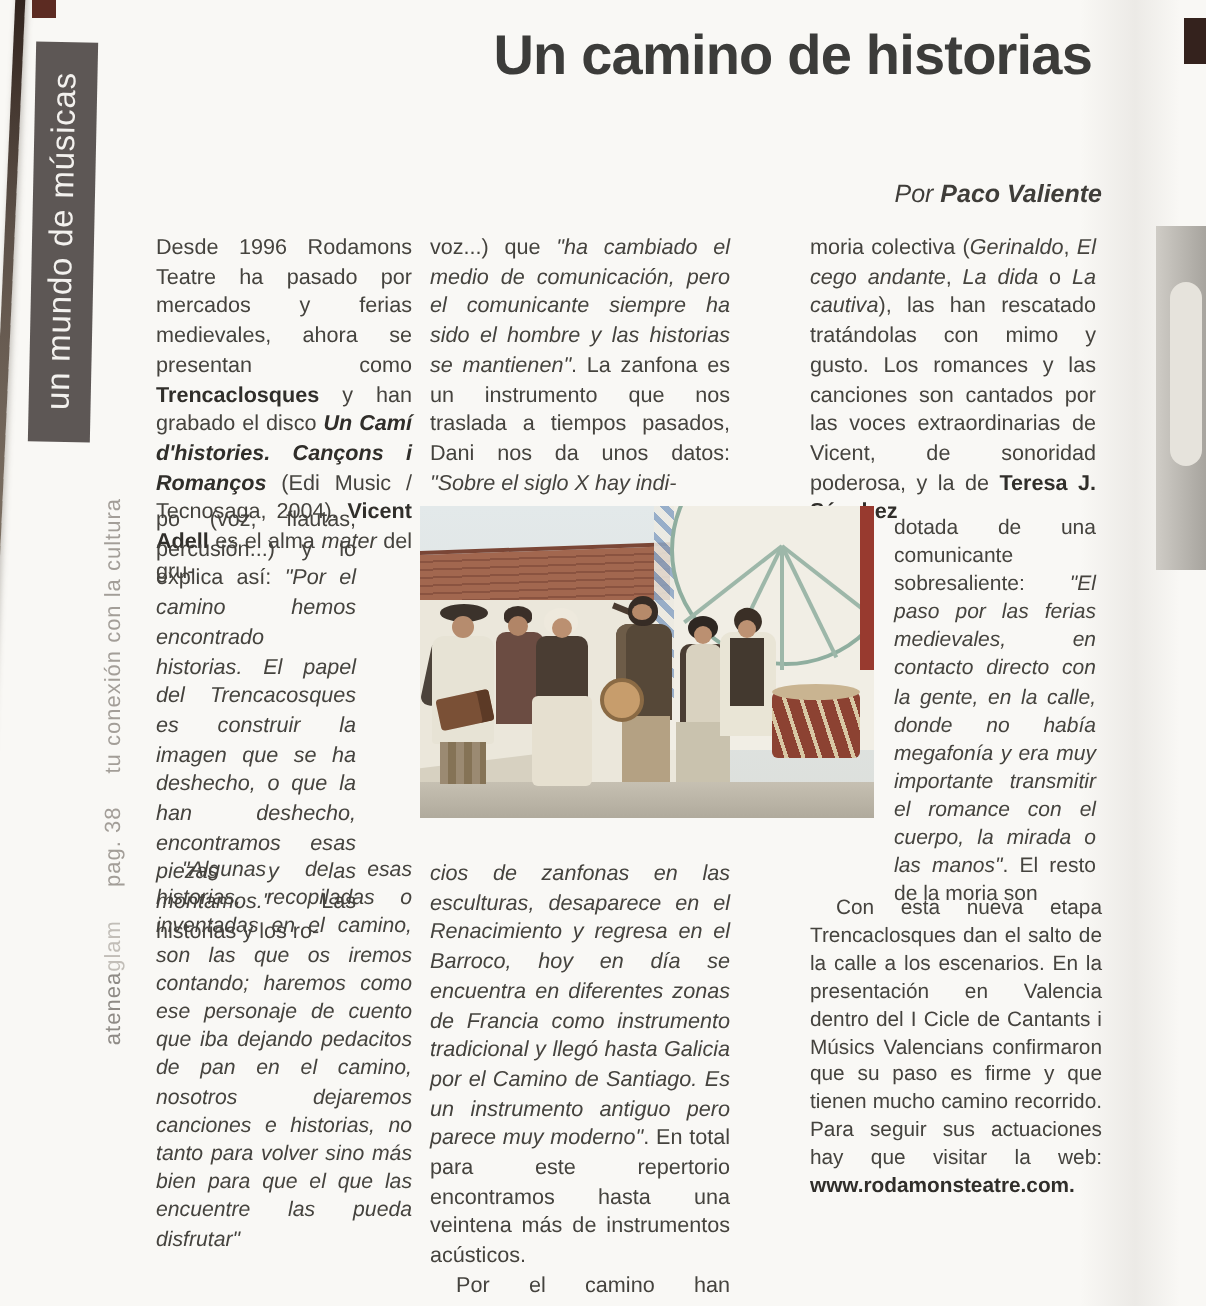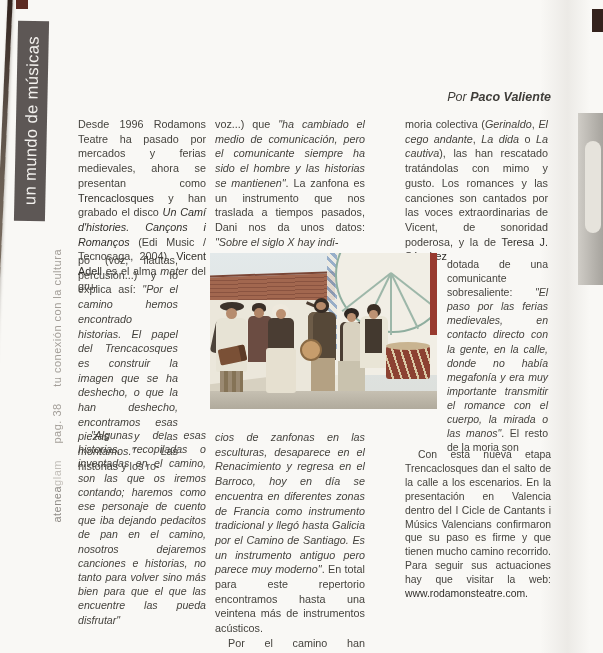--- a/index.html
+++ b/index.html
@@ -35,21 +35,21 @@
   
   .title{position:absolute;right:57px;top:10px;text-align:right;font-weight:bold;color:#3c3c3a;
         font-size:28px;line-height:36px;letter-spacing:-.4px;}
   .byline{position:absolute;right:52px;top:90px;font-size:12.5px;font-style:italic;color:#3f3d39;}
   .byline .author{font-weight:bold;text-align:right;}
 
   
   .body-text{position:absolute;font-size:10.8px;line-height:14.7px;color:#45433e;text-align:justify;}
   .body-text p{margin:0;}
   .body-text .indent{text-indent:13px;}
-  .b{font-weight:normal;color:#302e2a;margin-top:15px;}
+  .b{font-weight:bold;color:#302e2a;margin-top:15px;}
   .i{font-style:italic;}
   #c1a{left:78px;top:117px;width:128px;}
   #c1b{left:78px;top:253px;width:100px;}
   #c1c{left:78px;top:428px;width:128px;font-size:10.6px;line-height:14.2px;}
   #c2a{left:215px;top:117px;width:150px;}
   #c2b{left:215px;top:430px;width:150px;}
   #c3a{left:405px;top:117px;width:143px;}
   #c3b{left:447px;top:257px;width:101px;font-size:10.5px;line-height:14.1px;}
   #c3c{left:405px;top:448px;width:146px;font-size:10.4px;line-height:13.9px;}
 
@@ -122,20 +122,21 @@
   </div>
   <div class="side-caption">
     <span class="vtext">
       <span class="brand-a">atenea</span><span class="brand-b">glam</span><span class="gap"></span>
       <span class="cap">pag. 38</span><span class="gap"></span>
       <span class="cap">tu conexión con la cultura</span>
     </span>
   </div>
 
   <div class="title">
+    <div>Un camino de historias</div>
   </div>
   <div class="byline">
     <span>Por </span><span class="author">Paco Valiente</span>
   </div>
 
   <div id="c1a" class="body-text">
       <p><span class="">Desde 1996 Rodamons Teatre ha pasado por mercados y ferias medievales, ahora se presentan como </span><span class="b ">Trencaclosques</span><span class=""> y han grabado el disco </span><span class="b i">Un Camí d'histories. Cançons i Romanços</span><span class=""> (Edi Music / Tecnosaga, 2004). </span><span class="b ">Vicent Adell</span><span class=""> es el alma </span><span class="i">mater</span><span class=""> del gru-</span></p>
     </div>
   <div id="c1b" class="body-text">
       <p><span class="">po (voz, flautas, percusión...) y lo explica así: </span><span class="i">"Por el camino hemos encontrado historias. El papel del Trencacosques es construir la imagen que se ha deshecho, o que la han deshecho, encontramos esas piezas y las montamos."</span><span class=""> Las historias y los ro-</span></p>

